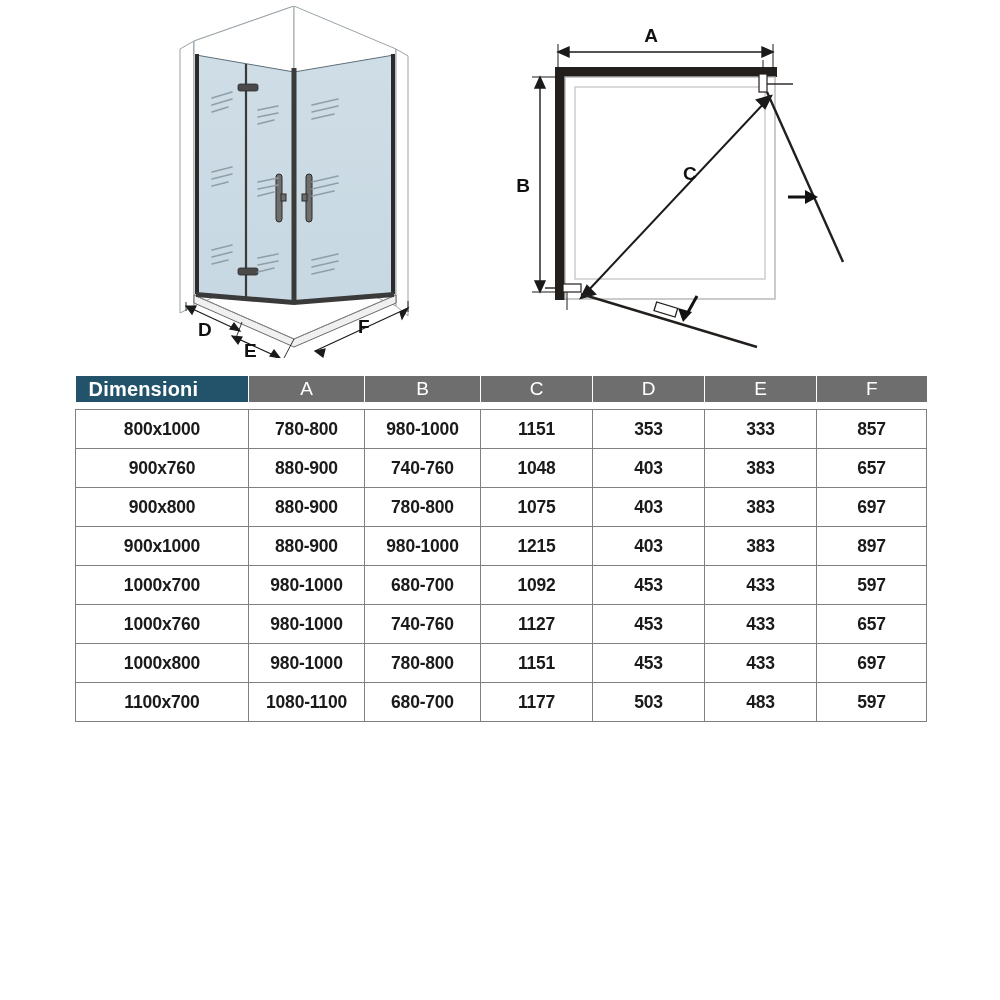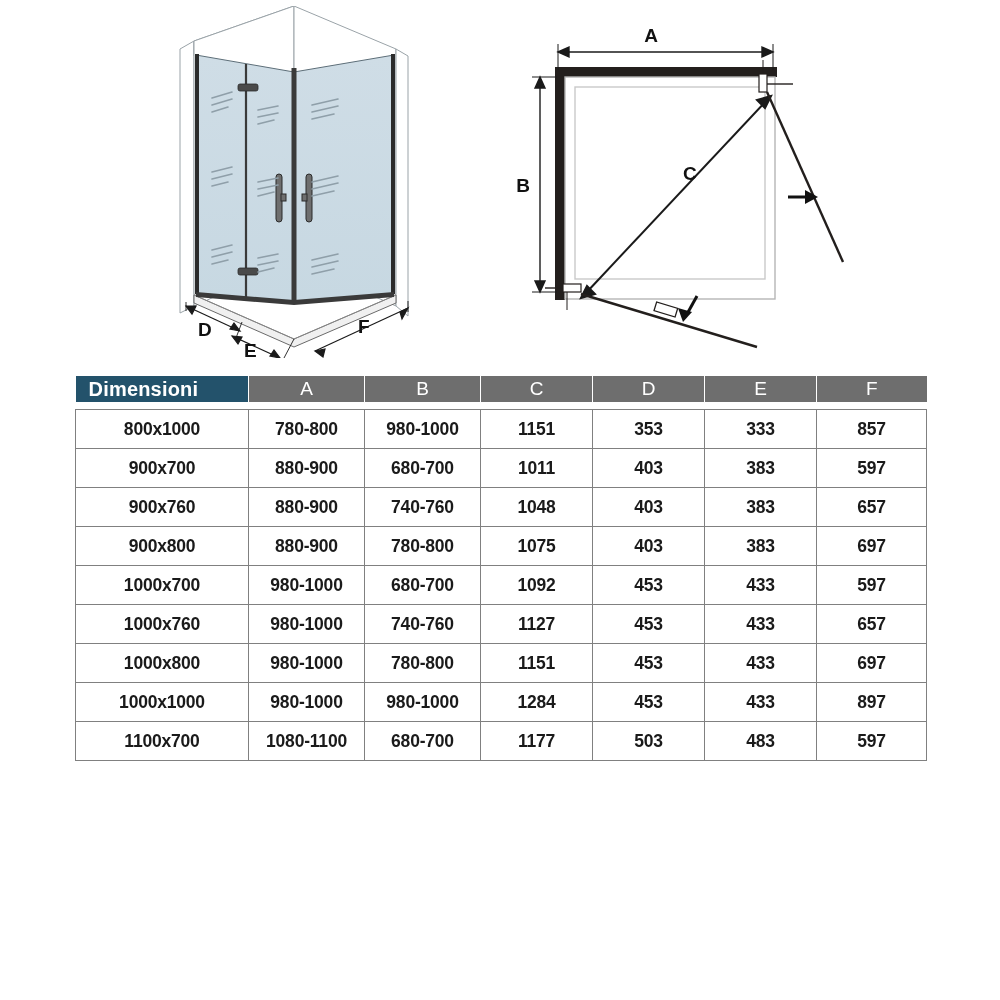--- a/index.html
+++ b/index.html
@@ -287,47 +287,47 @@
         <tr>
           <td>800x1000</td>
           <td>780-800</td>
           <td>980-1000</td>
           <td>1151</td>
           <td>353</td>
           <td>333</td>
           <td class="col-f">857</td>
         </tr>
         <tr>
-          <td>900x700</td>
-          <td>880-900</td>
-          <td>680-700</td>
-          <td>1011</td>
-          <td>403</td>
-          <td>383</td>
-          <td class="col-f">597</td>
-        </tr>
-        <tr>
           <td>900x760</td>
           <td>880-900</td>
           <td>740-760</td>
           <td>1048</td>
           <td>403</td>
           <td>383</td>
           <td class="col-f">657</td>
         </tr>
         <tr>
           <td>900x800</td>
           <td>880-900</td>
           <td>780-800</td>
           <td>1075</td>
           <td>403</td>
           <td>383</td>
           <td class="col-f">697</td>
         </tr>
         <tr>
+          <td>900x1000</td>
+          <td>880-900</td>
+          <td>980-1000</td>
+          <td>1215</td>
+          <td>403</td>
+          <td>383</td>
+          <td class="col-f">897</td>
+        </tr>
+        <tr>
           <td>1000x700</td>
           <td>980-1000</td>
           <td>680-700</td>
           <td>1092</td>
           <td>453</td>
           <td>433</td>
           <td class="col-f">597</td>
         </tr>
         <tr>
           <td>1000x760</td>
@@ -339,29 +339,20 @@
           <td class="col-f">657</td>
         </tr>
         <tr>
           <td>1000x800</td>
           <td>980-1000</td>
           <td>780-800</td>
           <td>1151</td>
           <td>453</td>
           <td>433</td>
           <td class="col-f">697</td>
-        </tr>
-        <tr>
-          <td>1000x1000</td>
-          <td>980-1000</td>
-          <td>980-1000</td>
-          <td>1284</td>
-          <td>453</td>
-          <td>433</td>
-          <td class="col-f">897</td>
         </tr>
         <tr>
           <td>1100x700</td>
           <td>1080-1100</td>
           <td>680-700</td>
           <td>1177</td>
           <td>503</td>
           <td>483</td>
           <td class="col-f">597</td>
         </tr>

